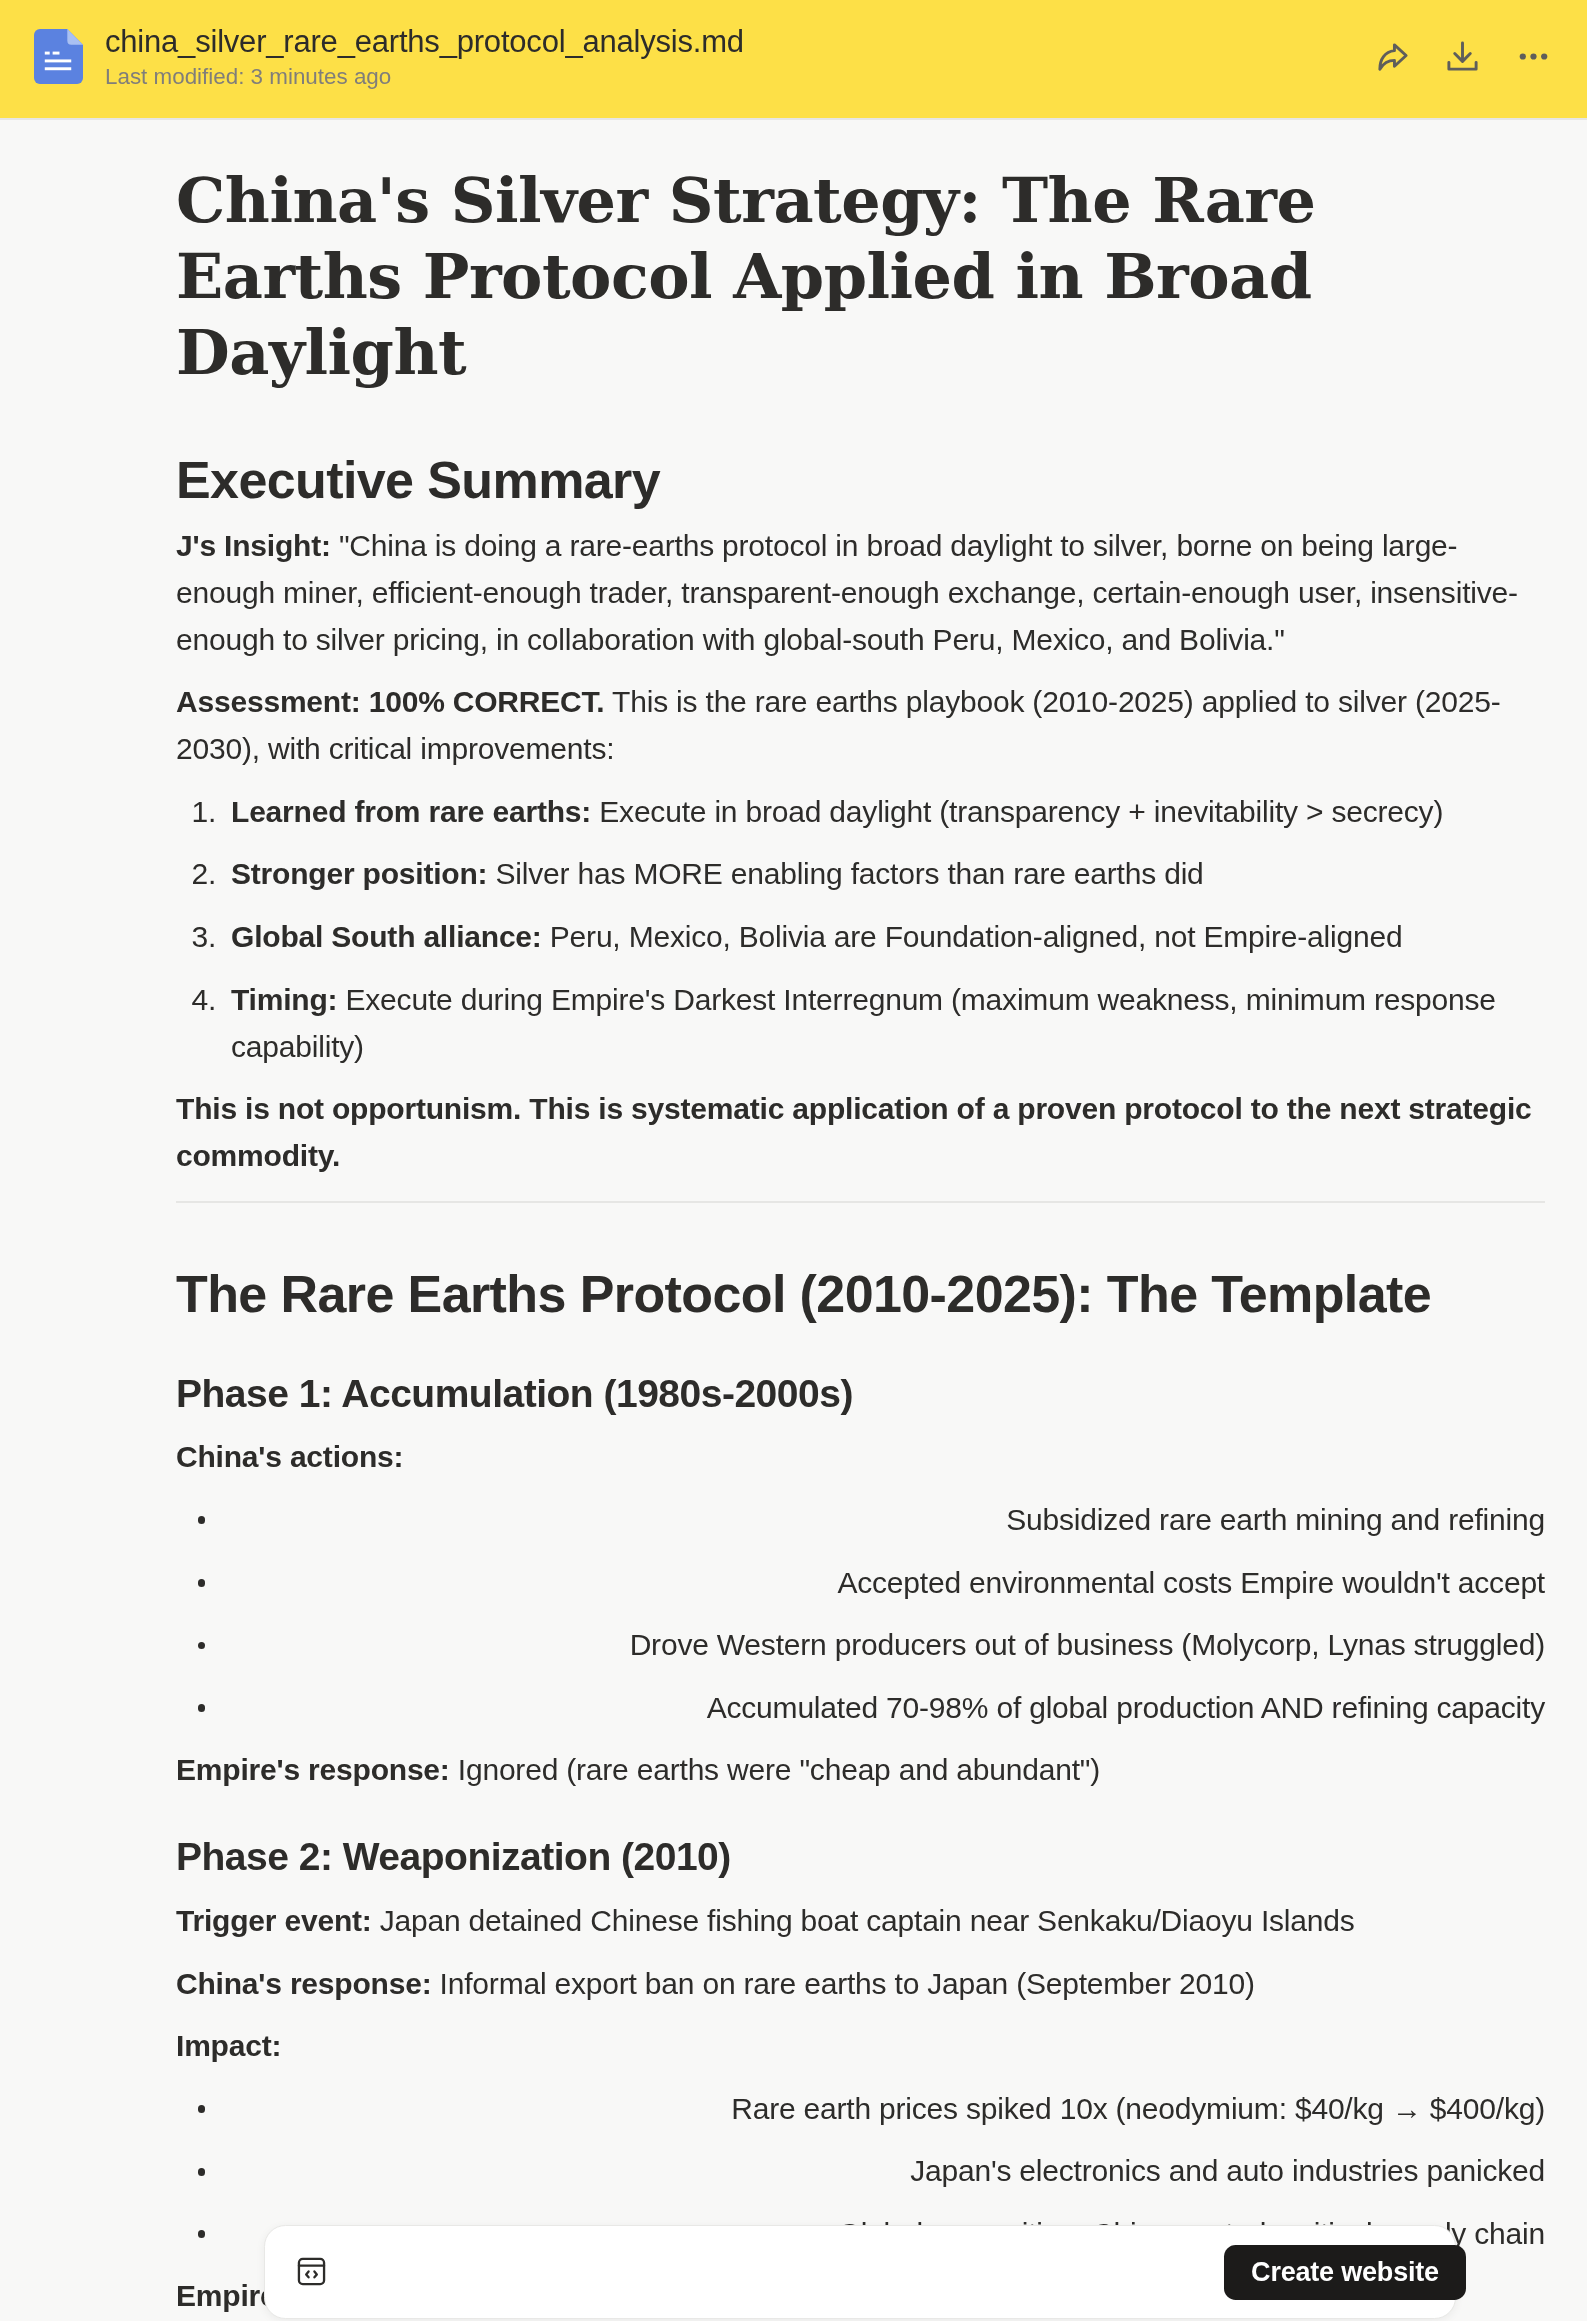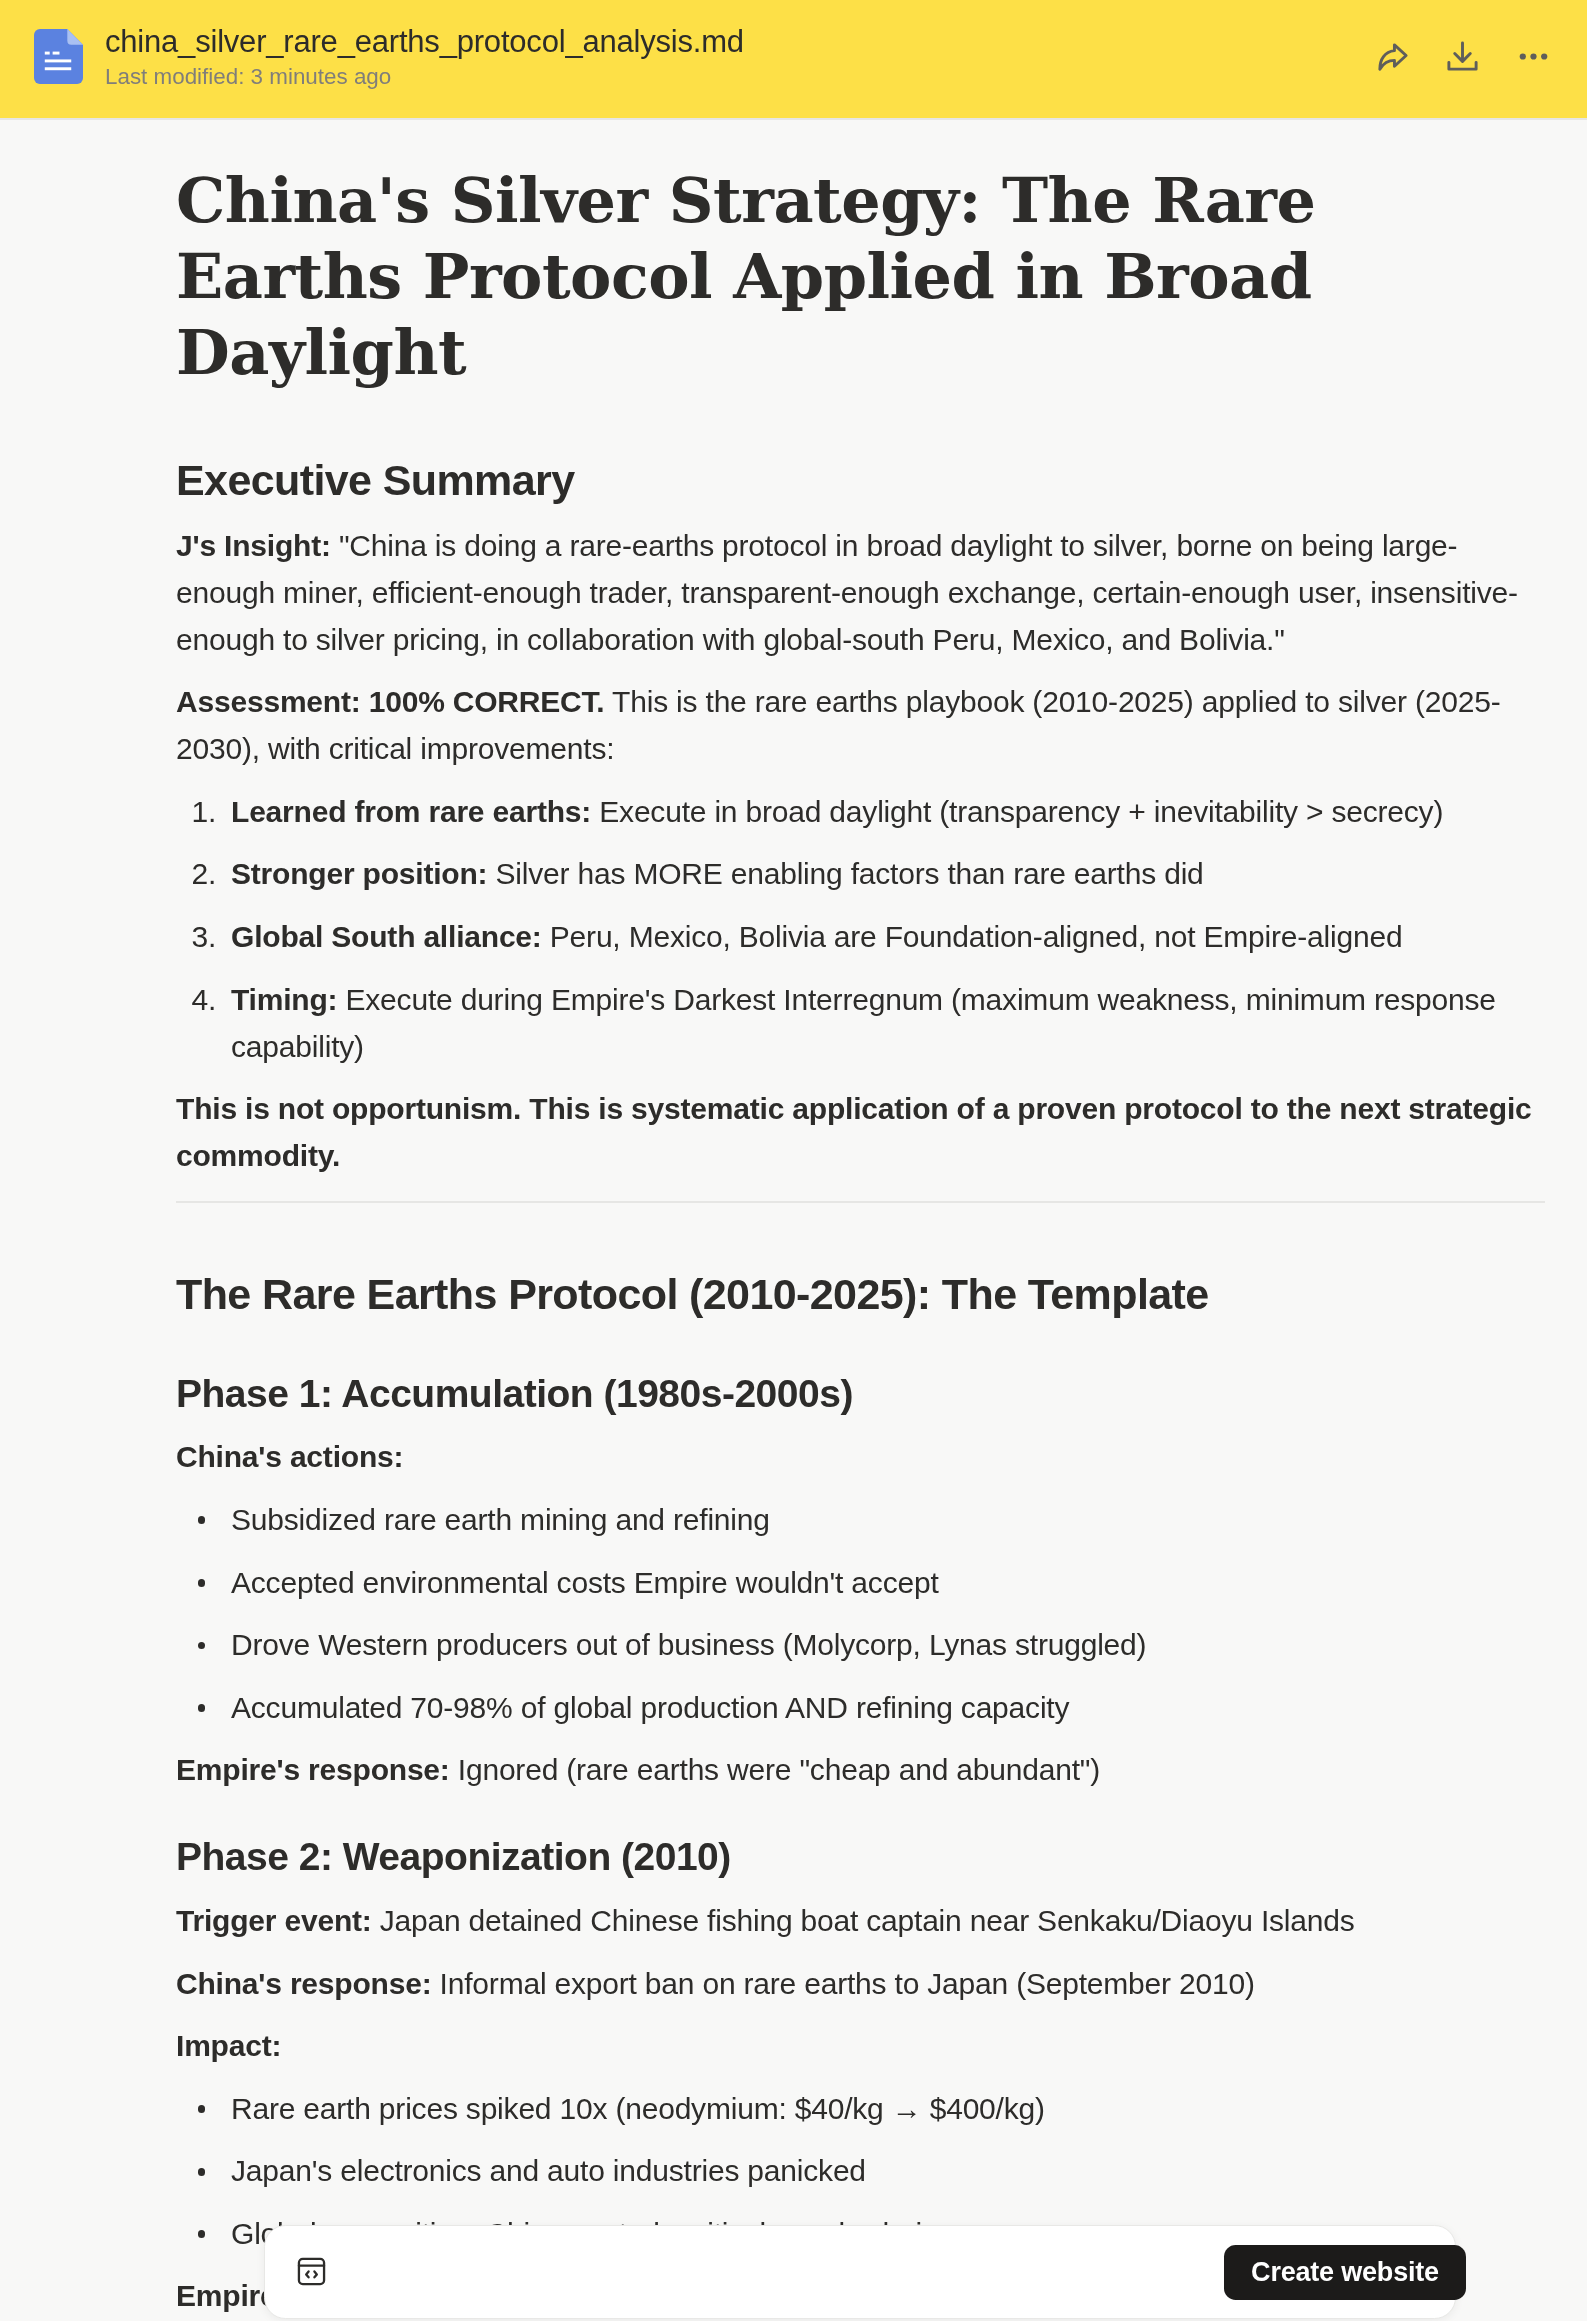--- a/index.html
+++ b/index.html
@@ -61,21 +61,21 @@
     font-family: "DejaVu Serif", "Liberation Serif", serif;
     font-weight: bold;
     font-size: 62px;
     line-height: 76px;
     letter-spacing: -0.5px;
     color: #2d2c2a;
     margin-top: 43px;
   }
   h2 {
     font-weight: bold;
-    font-size: 43px;
+    font-size: 52px;
     line-height: 55px;
     letter-spacing: -0.6px;
     color: #2d2c2a;
   }
   h3 {
     font-weight: bold;
     font-size: 39px;
     line-height: 49px;
     letter-spacing: -0.5px;
     color: #2d2c2a;
@@ -97,21 +97,21 @@
   ol.improvements li {
     position: relative;
     padding-left: 55px;
     margin-bottom: 15.6px;
   }
   ol.improvements li .num {
     position: absolute;
     left: 15.6px;
     top: 0;
   }
-  ul.bullets { list-style: none; margin-top: 15.6px; }
+  ul.bullets { list-style: none; margin-top: 15.6px; text-align: right; }
   ul.bullets li {
     position: relative;
     padding-left: 55px;
     margin-bottom: 15.6px;
   }
   ul.bullets li::before {
     content: "";
     position: absolute;
     left: 21.5px;
     top: 20.5px;

